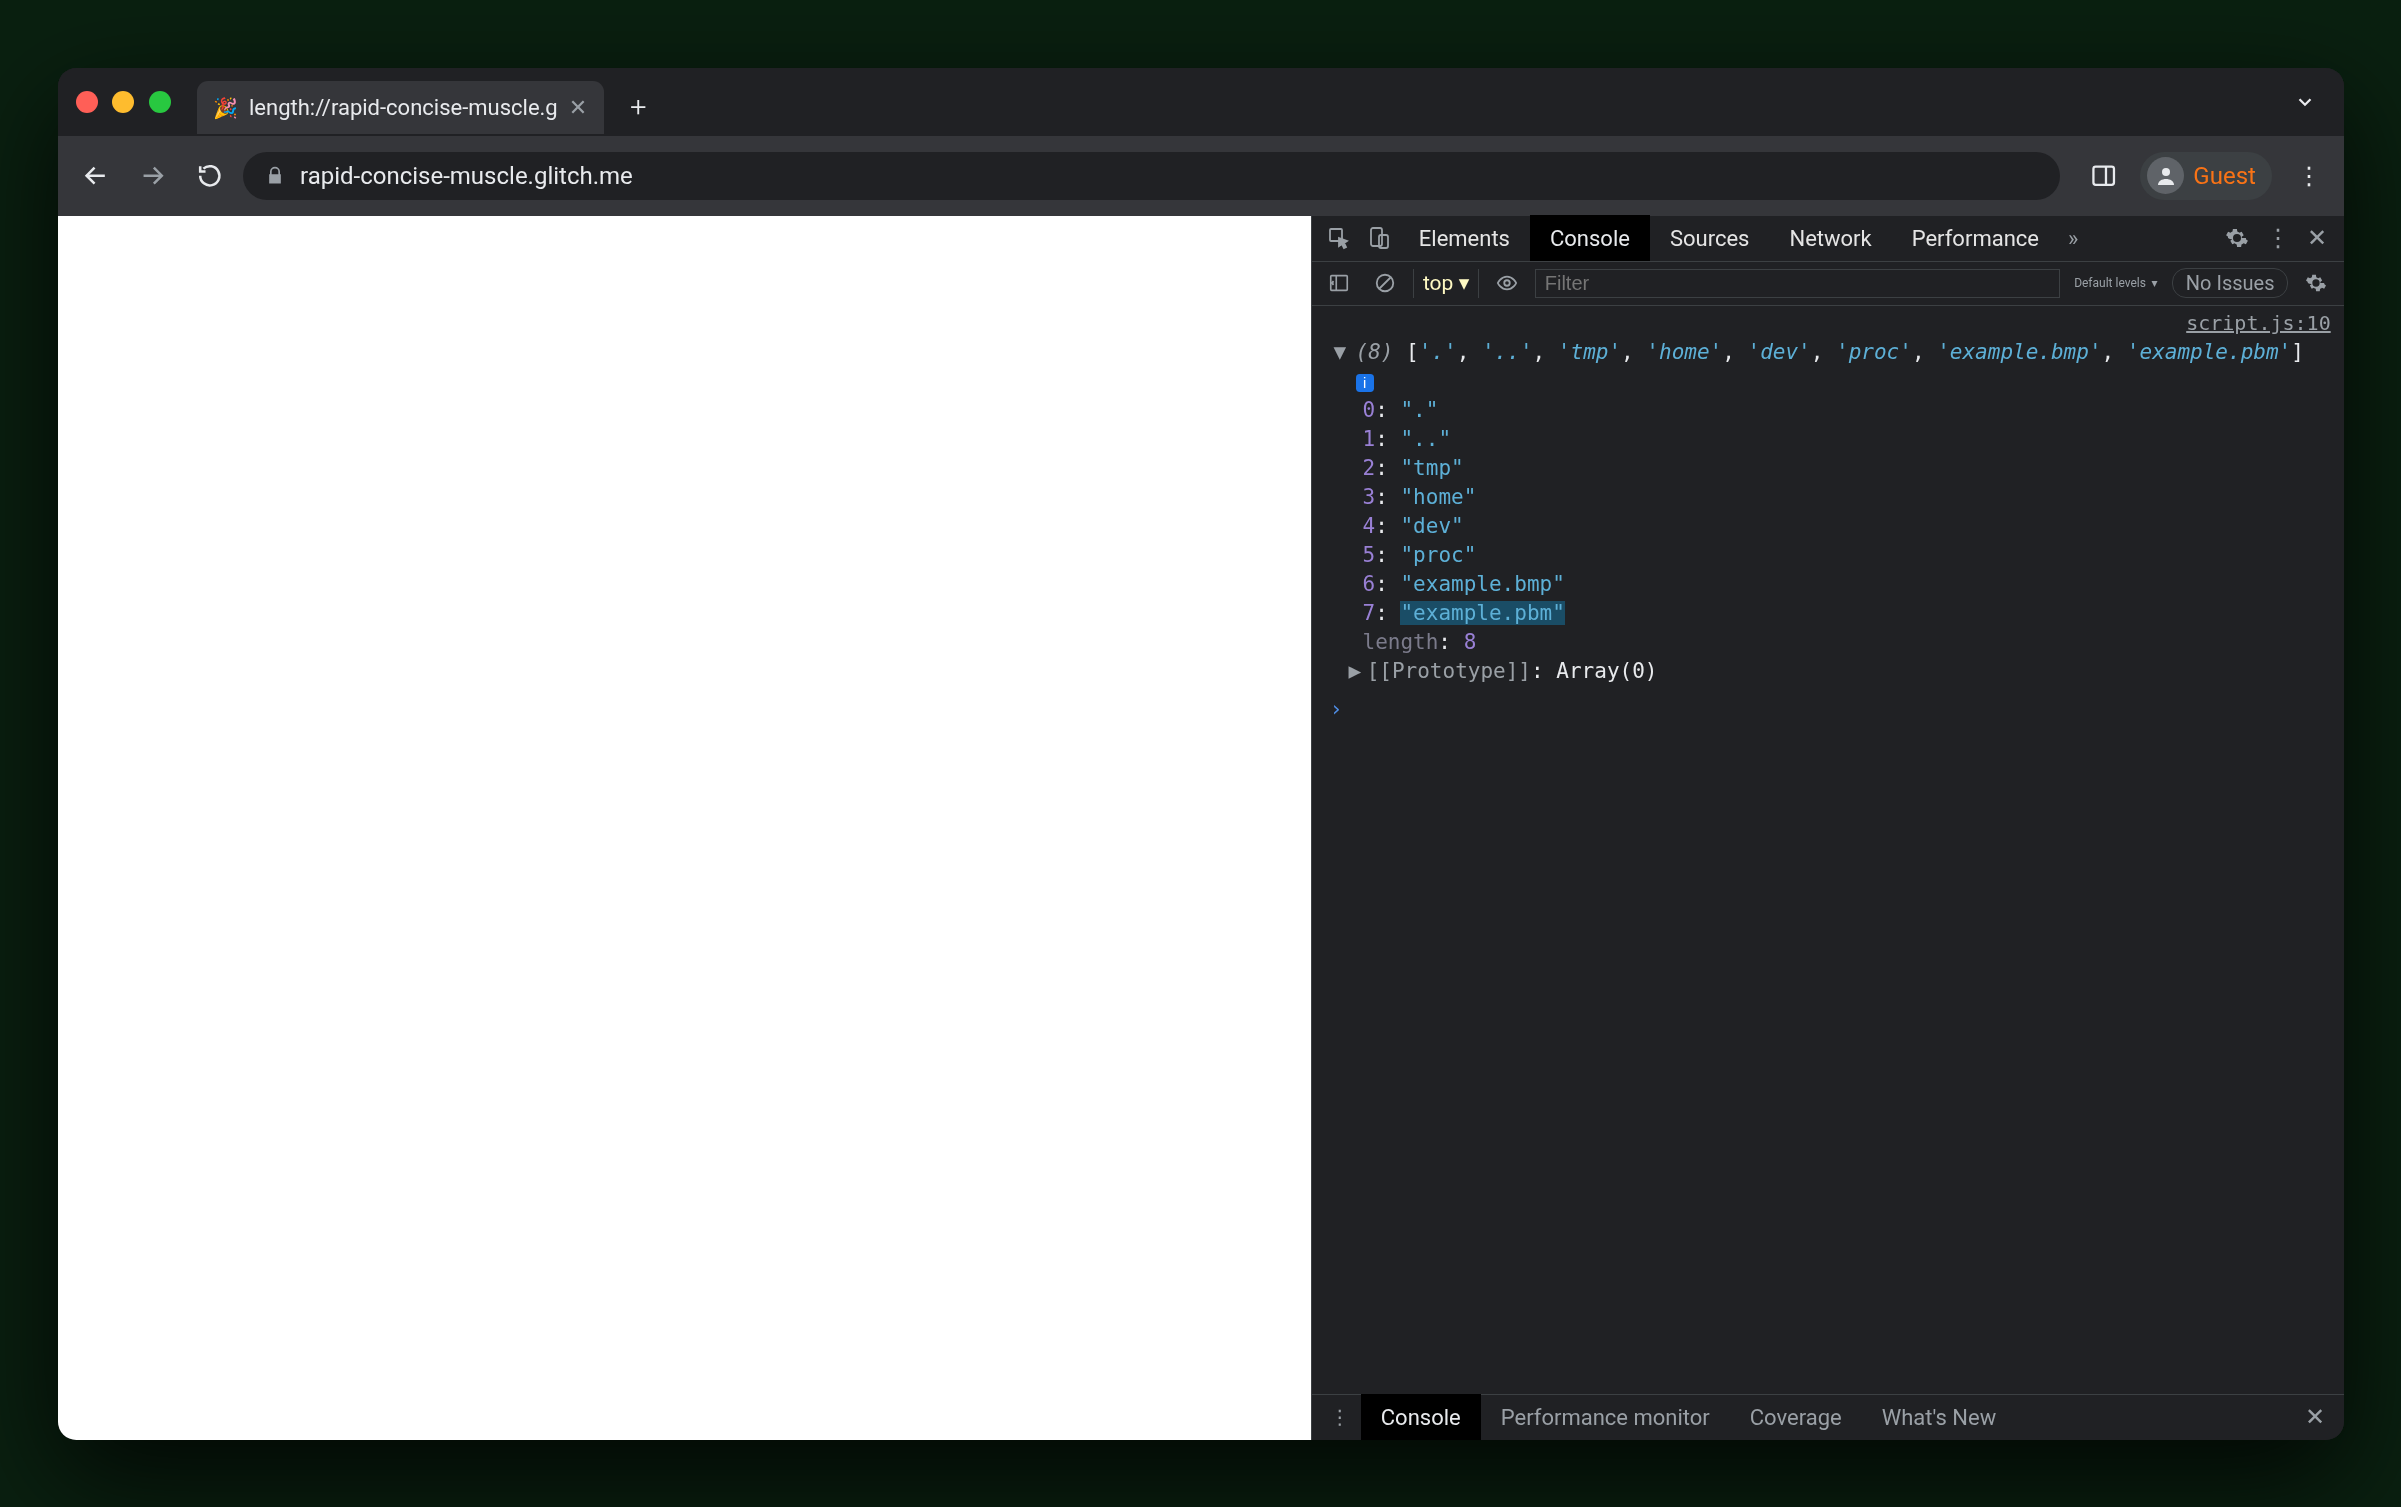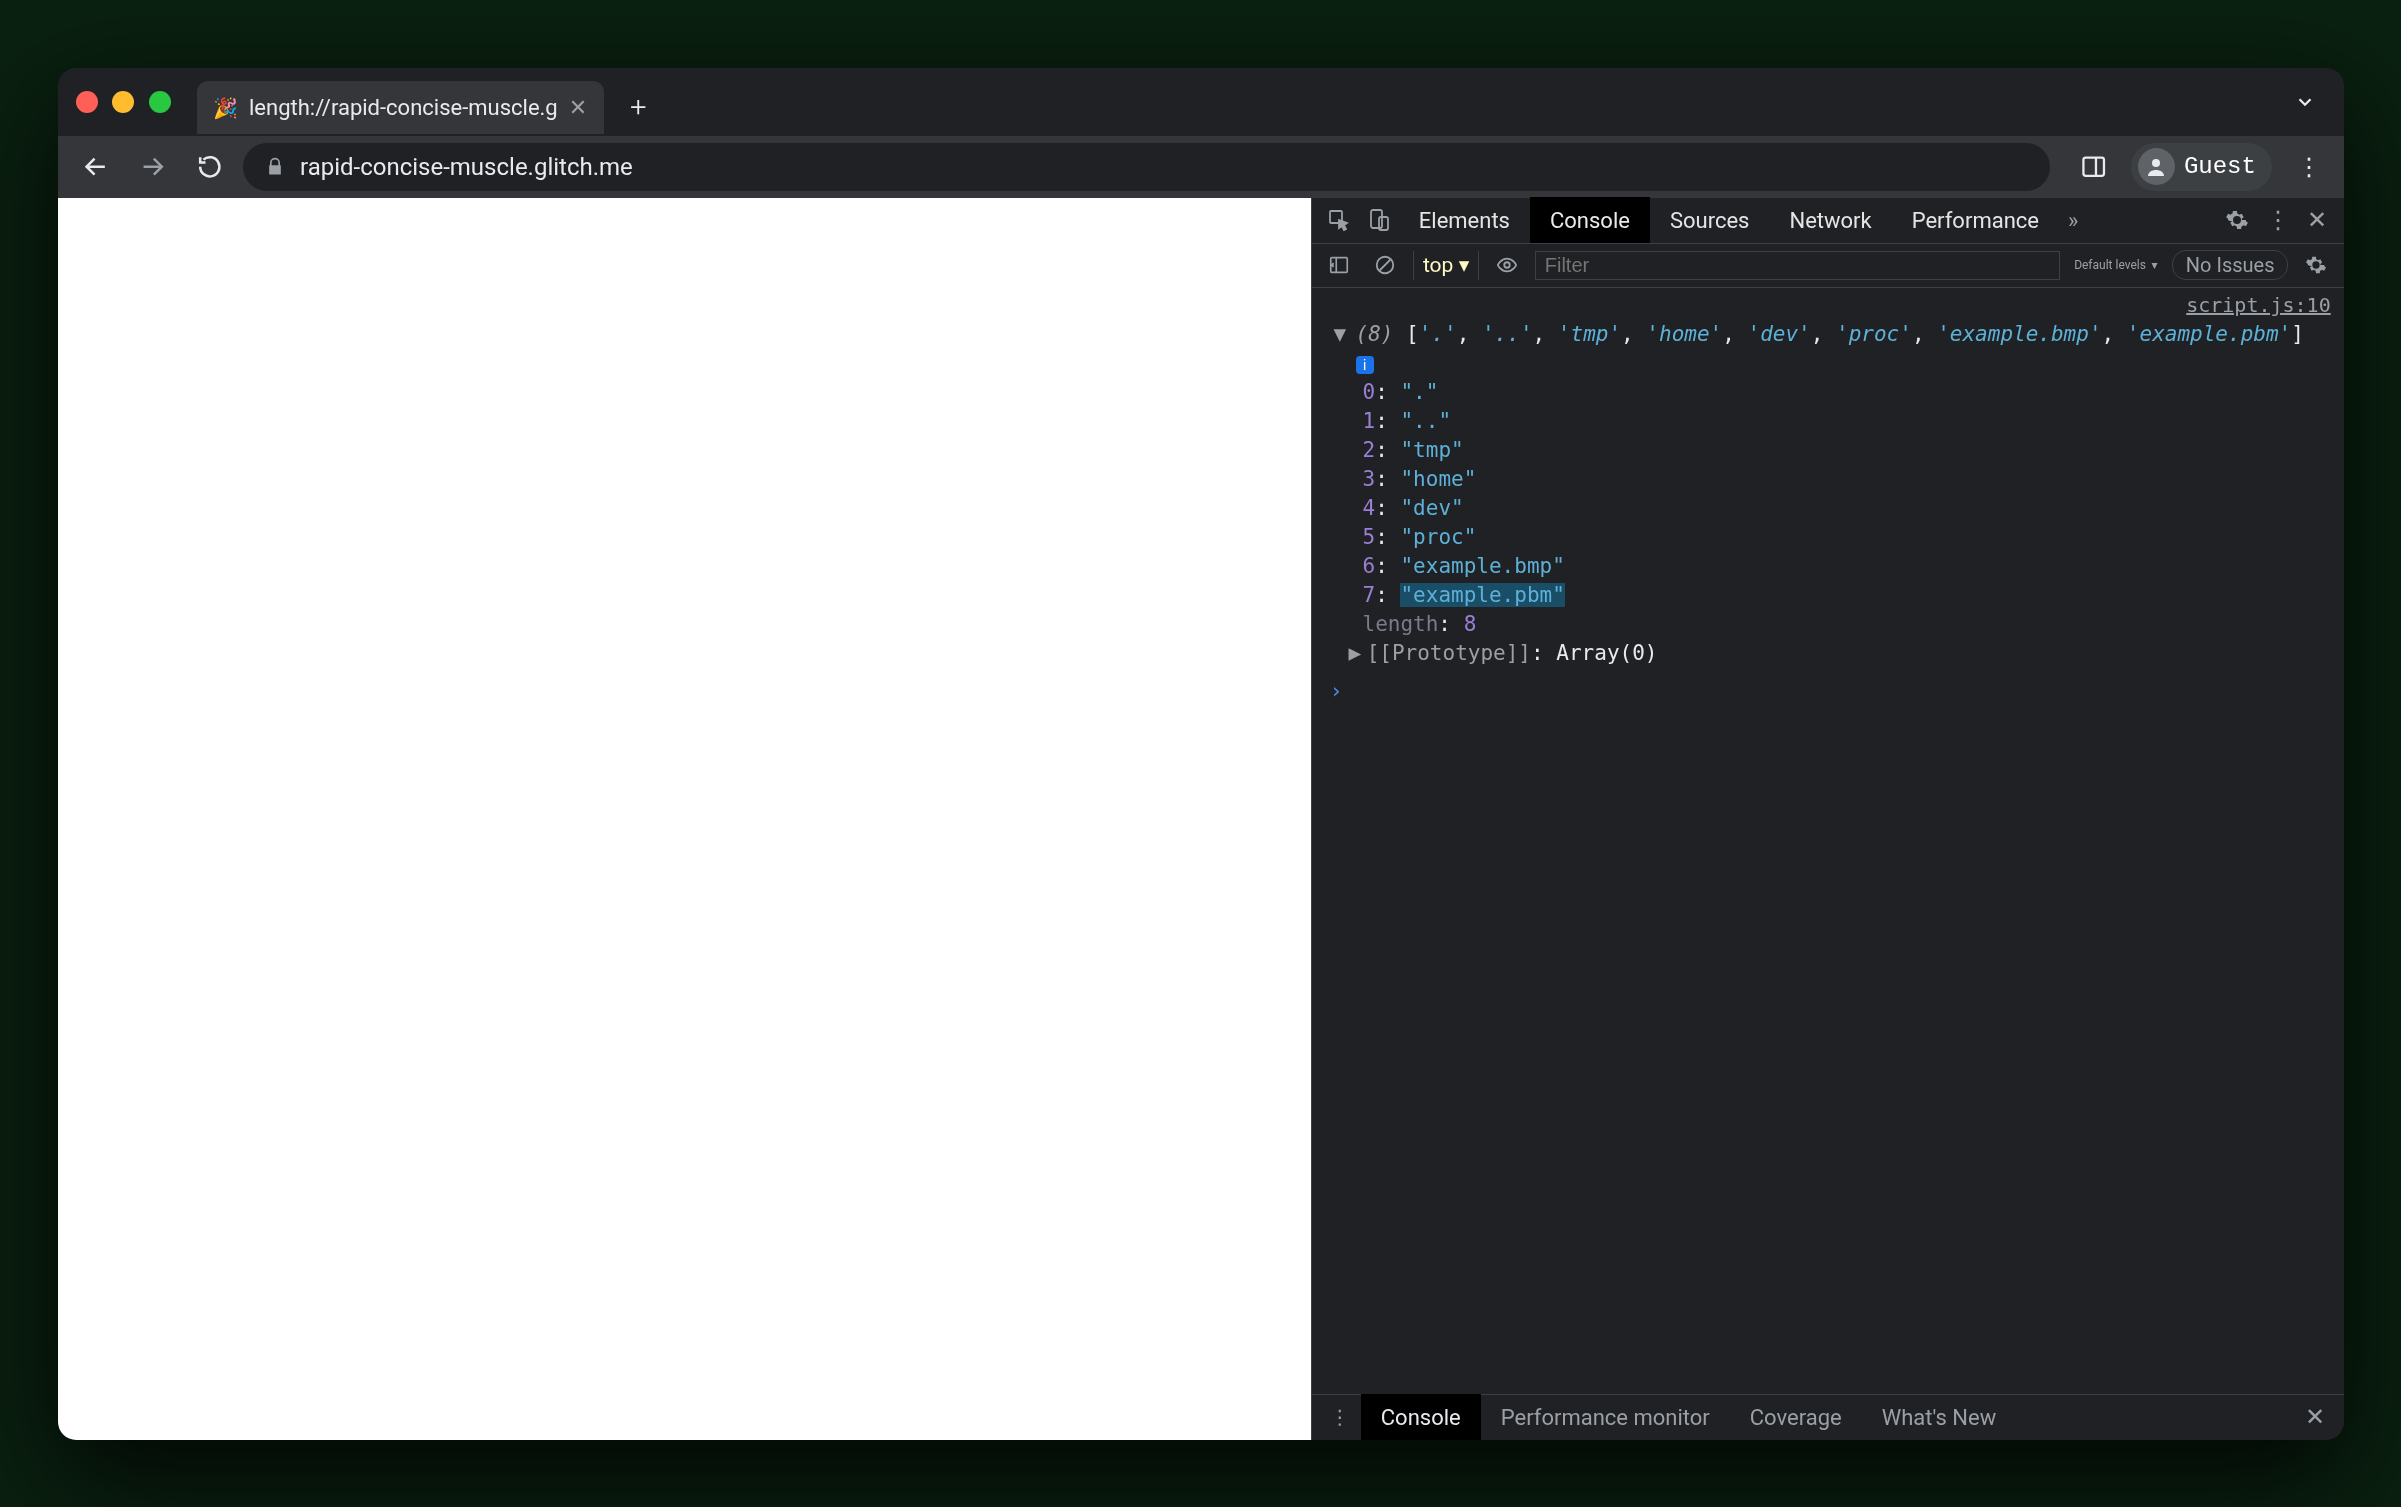--- a/index.html
+++ b/index.html
@@ -52,21 +52,21 @@
 .tab .x { color: #9aa0a6; font-size: 22px; cursor: pointer; }
 .newtab {
   margin-left: 14.6px; margin-top: 9.1px;
   width: 40px; height: 40px; border-radius: 50%;
   display: flex; align-items: center; justify-content: center;
   color: #e8eaed; font-size: 27.4px; cursor: pointer;
 }
 .tabbar .spacer { flex: 1; }
 .chev { color: #e8eaed; font-size: 22px; margin-right: 9.1px; cursor: pointer; }
 .addrbar {
-  height: 62px;
+  height: 80px;
   background: #35363a;
   display: flex;
   align-items: center;
   padding: 0 14.6px;
   gap: 9.1px;
 }
 .navbtn {
   width: 48px; height: 48px; border-radius: 50%;
   display: flex; align-items: center; justify-content: center;
   color: #9aa0a6; font-size: 25.6px; cursor: pointer;
@@ -74,22 +74,22 @@
 .navbtn.on { color: #e8eaed; }
 .omni {
   flex: 1; height: 48px; background: #202124;
   border-radius: 24px; display: flex; align-items: center;
   padding: 0 22px; gap: 14.6px; color: #e8eaed; font-size: 24px;
 }
 .lock { color: #9aa0a6; font-size: 20px; }
 .right-ctl { display: flex; align-items: center; gap: 16.5px; margin-left: 14.6px; }
 .profile {
   display: flex; align-items: center; gap: 9.1px;
-  color: #ffffff; font-size: 24px;
-  background: #3c4043; border-radius: 27.4px; padding: 5.5px 16.5px 5.5px 7.3px; font-family: Liberation Mono, monospace;
+  color: #f97316; font-size: 24px;
+  background: #3c4043; border-radius: 27.4px; padding: 5.5px 16.5px 5.5px 7.3px;
 }
 .avatar {
   width: 37px; height: 37px; border-radius: 50%;
   background: #5f6368; display: flex; align-items: center; justify-content: center;
   color: #e8eaed; font-size: 20px;
 }
 .sidep { width: 40px; height: 40px; color:#e8eaed; display:flex;align-items:center;justify-content:center;cursor:pointer; }
 .kebab { width: 40px; height: 40px; color:#e8eaed; display:flex;align-items:center;justify-content:center;cursor:pointer;font-size:24px; }
 .content {
   flex: 1; display: flex; min-height: 0;

